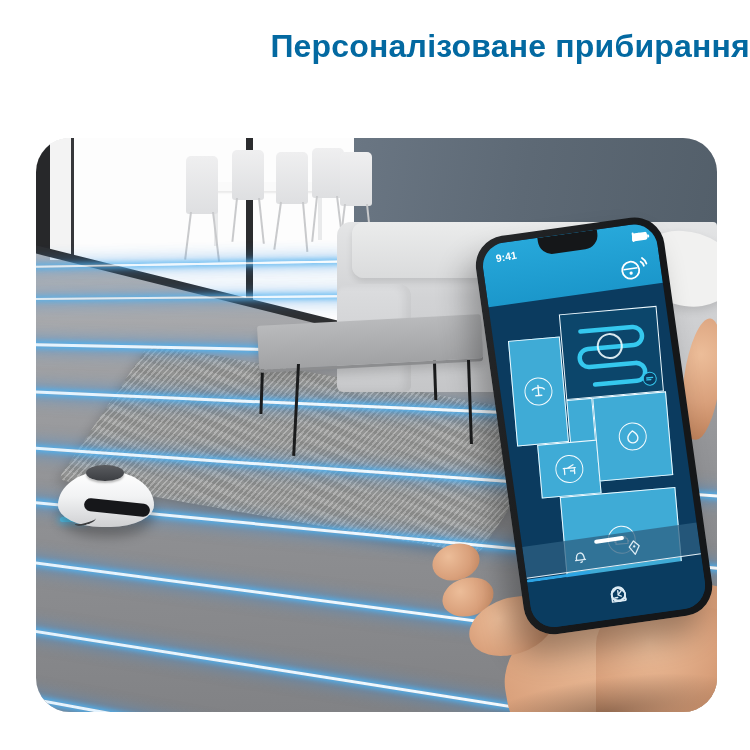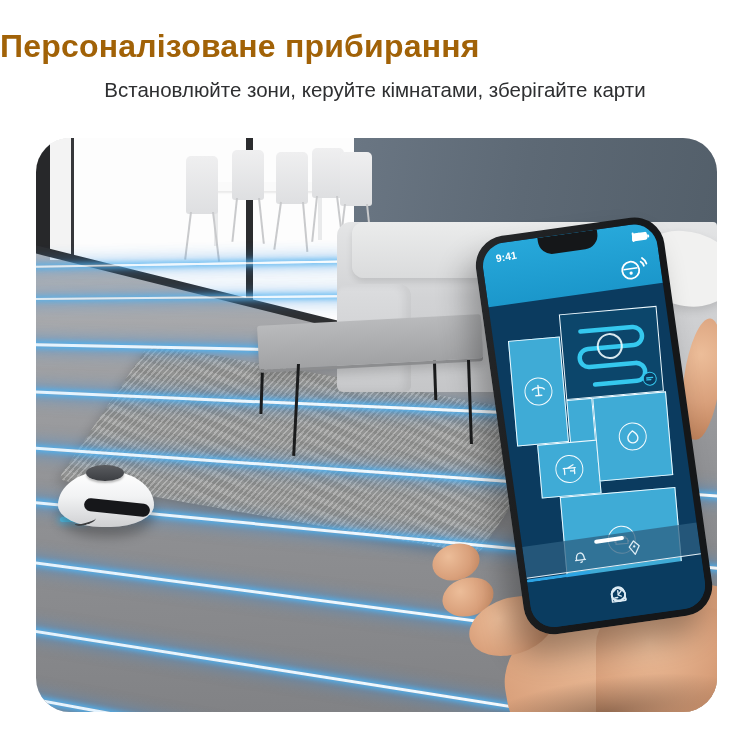--- a/index.html
+++ b/index.html
@@ -1,21 +1,21 @@
 <!DOCTYPE html>
 <html><head>
 <meta charset="utf-8">
 <style>
   * { margin:0; padding:0; box-sizing:border-box; }
   html,body { width:750px; height:750px; background:#ffffff; font-family:"Liberation Sans", sans-serif; overflow:hidden; }
   .stage { position:relative; width:750px; height:750px; background:#fff; }
 
   
-  .title { position:absolute; top:28px; left:0; width:750px; text-align:left;
-    font-size:32px; font-weight:700; color:#a16207; letter-spacing:.2px; }
+  .title { position:absolute; top:28px; left:0; width:750px; text-align:right;
+    font-size:32px; font-weight:700; color:#0369a1; letter-spacing:.2px; }
   .subtitle { position:absolute; top:78px; left:0; width:750px; text-align:center;
     font-size:20.5px; font-weight:400; color:#2e2f31; }
 
   
   .photo { position:absolute; left:36px; top:138px; width:681px; height:574px;
     border-radius:34px; overflow:hidden;
     background:linear-gradient(178deg,#c6c7c9 0%,#b0b1b4 22%,#9fa0a3 40%,#909194 62%,#87888b 84%,#808184 100%); }
 
   .photo * { position:absolute; }
 
@@ -131,21 +131,20 @@
     justify-content:space-around; padding:0 10px; background:#0a3c60; }
 
   svg { display:block; }
 </style>
 </head>
 <body>
 
 <div class="stage">
 
   <div class="title">Персоналізоване прибирання</div>
-  <div class="subtitle">Встановлюйте зони, керуйте кімнатами, зберігайте карти</div>
 
   <div class="photo">
 
     <div class="window-wall"></div>
     <div class="win-frame-left"></div>
     <div class="win-pillar"></div>
     <div class="win-mullion"></div>
     <div class="win-sill"></div>
     <div class="slate-wall"></div>
 

